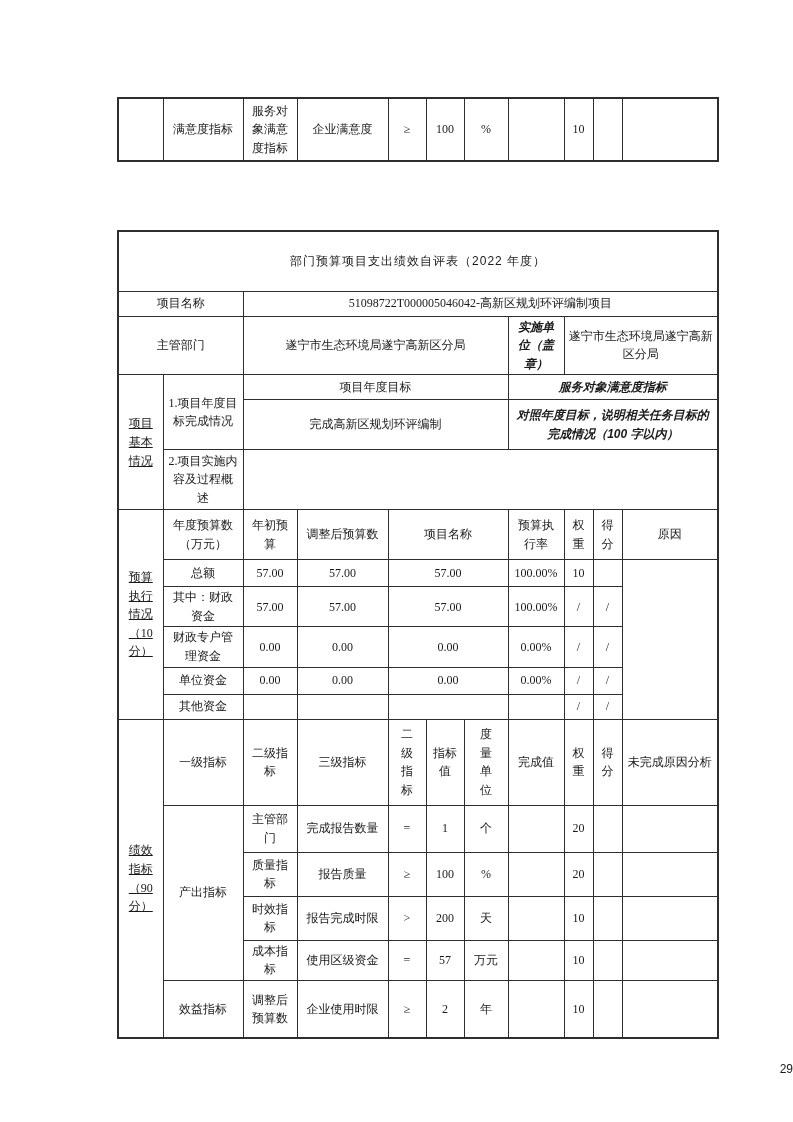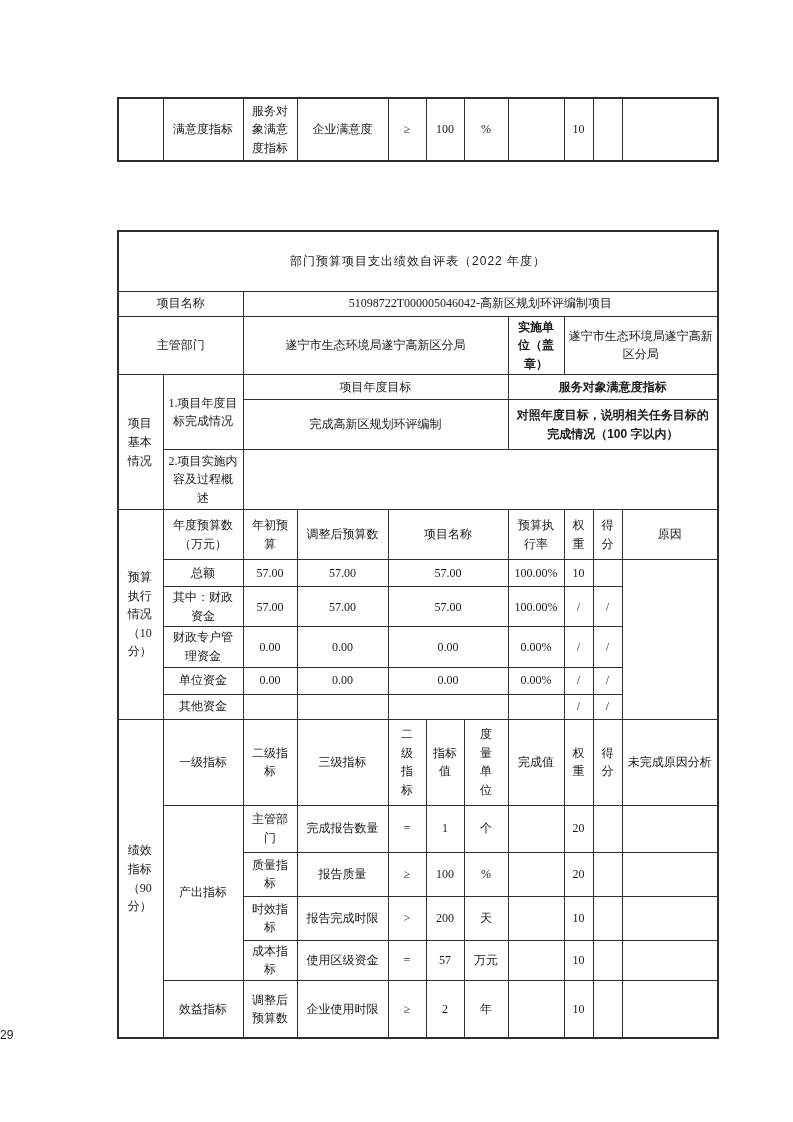--- a/index.html
+++ b/index.html
@@ -12,29 +12,29 @@
     border:2px solid #2e2e2e;position:absolute;left:117px;
   }
   .doc-table td{
     border:1px solid #2e2e2e;font-size:12px;padding:1px 4px;
     text-align:center;vertical-align:middle;word-break:break-all;
     line-height:1.55;overflow:hidden;
   }
   #cont-table{top:97px;}
   #main-table{top:230px;}
   .al{text-align:left;}
-  .hei{font-family:"Liberation Sans","DejaVu Sans",sans-serif;font-weight:bold;}
+  .hei{font-family:"Liberation Sans","DejaVu Sans",sans-serif;font-weight:bold;font-style:italic;}
   .title-cell{
     font-family:"Liberation Sans","DejaVu Sans",sans-serif;
     font-weight:normal;font-size:19px;letter-spacing:1px;
   }
-  .vl{display:inline-block;width:26px;text-align:left;}
+  .vl{display:inline-block;width:26px;text-align:center;text-decoration:underline;}
   .v1{display:inline-block;width:14px;text-align:center;}
   #page-num{
-    position:absolute;top:1028px;left:0;width:793px;text-align:left;
+    position:absolute;top:1062px;left:0;width:793px;text-align:right;
     font-family:"Liberation Sans","DejaVu Sans",sans-serif;font-size:12px;
   }
 </style>
 </head>
 <body>
 
 <div>
 
   <table class="doc-table" id="cont-table">
     <colgroup>

